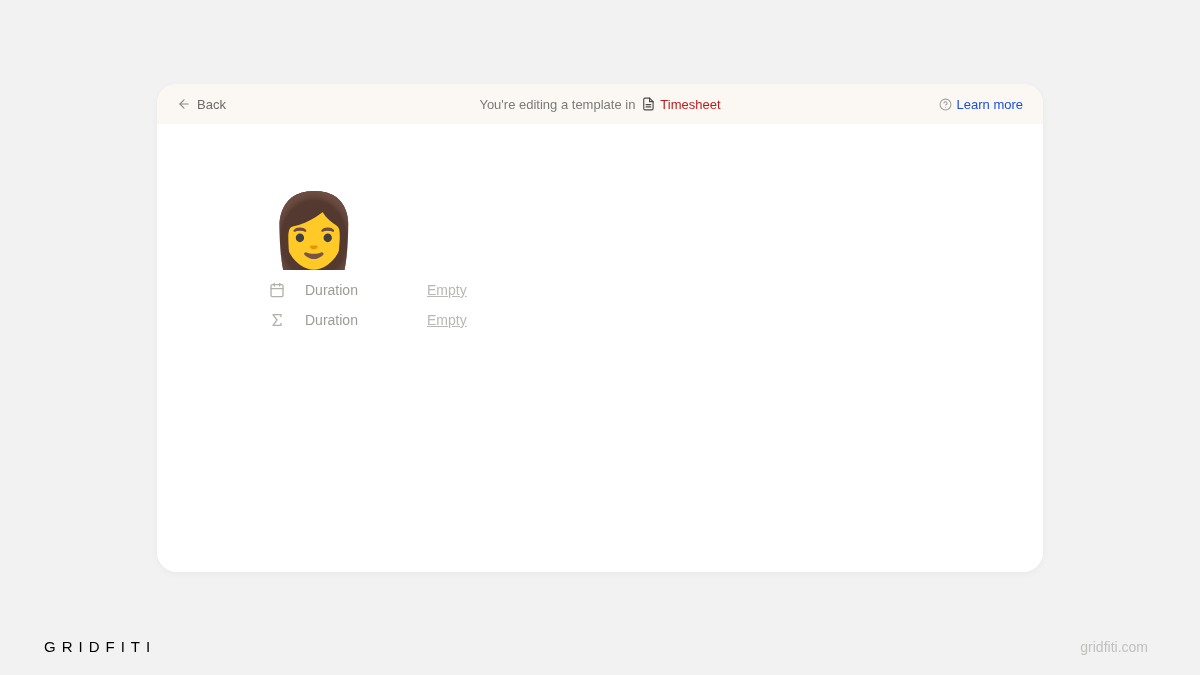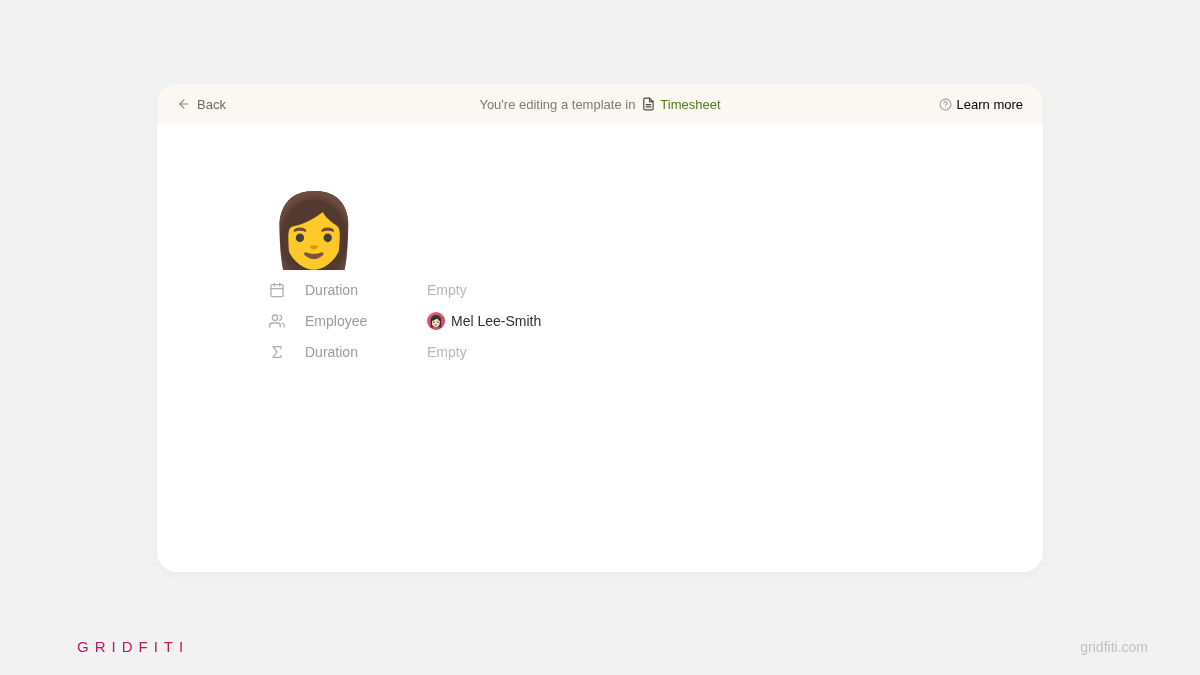--- a/index.html
+++ b/index.html
@@ -45,31 +45,31 @@
       transform: translateX(-50%);
       display: flex;
       align-items: flex-end;
       gap: 6px;
       white-space: nowrap;
     }
     .center .tmpl-link {
       display: flex;
       align-items: center;
       gap: 5px;
-      color: #4d7c0f;
+      color: #b91c1c;
       font-weight: 500;
       cursor: pointer;
     }
     .learn {
       margin-left: auto;
       display: flex;
       align-items: center;
       gap: 5px;
       cursor: pointer;
-      color: #000000;
+      color: #1d4ed8;
     }
     .content {
       padding: 70px 110px 0 112px;
     }
     .emoji {
       font-size: 72px;
       line-height: 1;
       margin-bottom: 16px;
     }
     .title {
@@ -99,40 +99,40 @@
     .prop-label svg { flex-shrink: 0; }
     .prop-value {
       color: #2f2f2d;
       cursor: pointer;
       display: flex;
       align-items: center;
       gap: 6px;
     }
     .prop-value.empty {
       color: #b8b8b5;
+      text-decoration: underline;
     }
     .avatar {
       width: 18px;
       height: 18px;
       border-radius: 50%;
       background: linear-gradient(135deg, #e85a7a 0%, #c94264 100%);
       display: flex;
       align-items: center;
       justify-content: center;
       font-size: 11px;
     }
     .footer-left {
       position: absolute;
       left: 44px;
       bottom: 20px;
       font-size: 15px;
       letter-spacing: 6px;
-      color: #be185d;
+      color: #000000;
       font-weight: 400;
-      margin-left: 33px;
     }
     .footer-right {
       position: absolute;
       right: 52px;
       bottom: 20px;
       font-size: 14px;
       color: #c0c0be;
     }
   </style>
 </head>
@@ -180,35 +180,20 @@
               <rect x="3" y="4" width="18" height="18" rx="2"></rect>
               <line x1="3" y1="10" x2="21" y2="10"></line>
               <line x1="8" y1="2" x2="8" y2="6"></line>
               <line x1="16" y1="2" x2="16" y2="6"></line>
             </svg>
           <span>Duration</span>
         </div>
         <div class="prop-value empty">Empty</div>
       </div>
 
-      <div class="prop">
-        <div class="prop-label">
-          <svg width="16" height="16" viewBox="0 0 24 24" fill="none" stroke="#b0b0ad" stroke-width="2" stroke-linecap="round" stroke-linejoin="round">
-              <path d="M17 21v-2a4 4 0 0 0-4-4H5a4 4 0 0 0-4 4v2"></path>
-              <circle cx="9" cy="7" r="4"></circle>
-              <path d="M23 21v-2a4 4 0 0 0-3-3.87"></path>
-              <path d="M16 3.13a4 4 0 0 1 0 7.75"></path>
-            </svg>
-          <span>Employee</span>
-        </div>
-        <div class="prop-value">
-          <span class="avatar">👩🏻</span>
-          <span>Mel Lee-Smith</span>
-        </div>
-      </div>
 
 
 
       <div class="prop">
         <div class="prop-label">
           <svg width="16" height="16" viewBox="0 0 24 24" fill="none" stroke="#b0b0ad" stroke-width="2" stroke-linecap="round" stroke-linejoin="round">
               <path d="M18 7V4H6l6 8-6 8h12v-3"></path>
             </svg>
           <span>Duration</span>
         </div>

